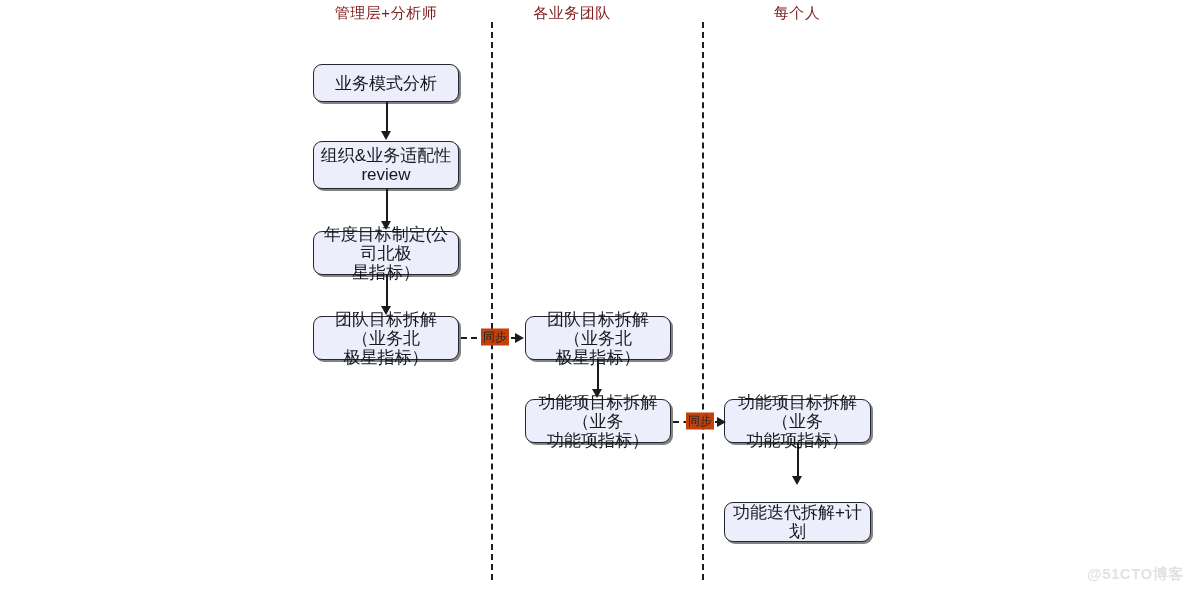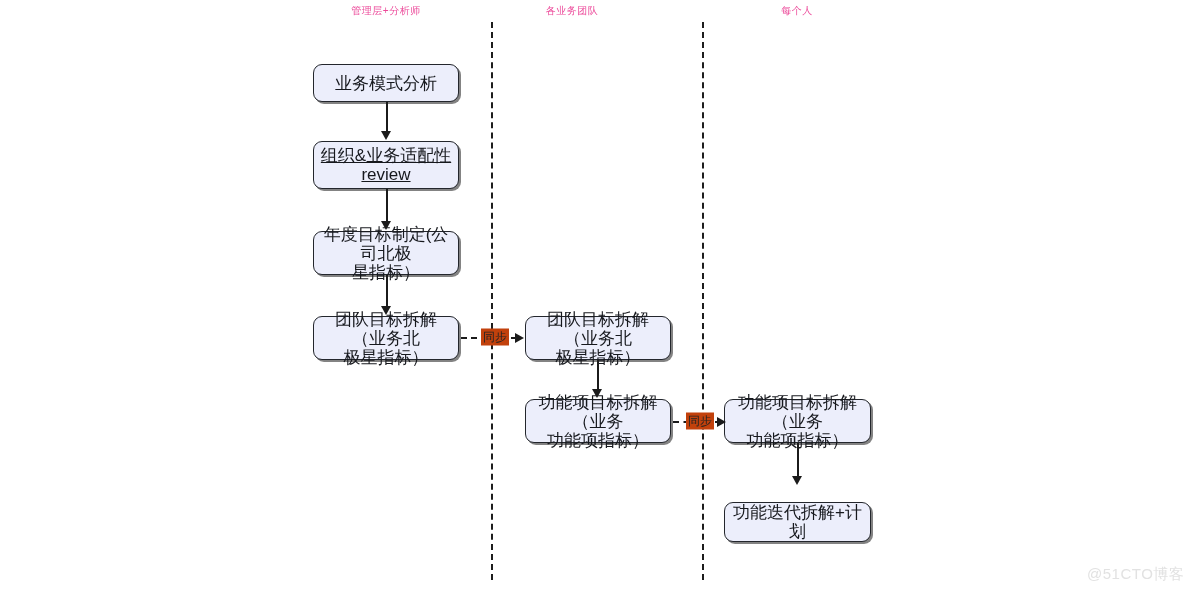--- a/index.html
+++ b/index.html
@@ -10,22 +10,22 @@
   #canvas {
     position: relative;
     width: 1184px;
     height: 592px;
     background: #ffffff;
     font-family: "Liberation Sans", "DejaVu Sans", sans-serif;
     overflow: hidden;
   }
   .lane-header {
     position: absolute;
-    font-size: 10px;
-    color: #ec4899;
+    font-size: 15px;
+    color: #7f1d1d;
     white-space: nowrap;
     transform: translateX(-50%);
     letter-spacing: 0.5px;
   }
   .divider {
     position: absolute;
     width: 0;
     border-left: 2px dashed #1d1d1d;
     top: 22px;
     height: 558px;
@@ -83,37 +83,38 @@
     padding: 0 2px;
     transform: translate(-50%, -50%);
     white-space: nowrap;
   }
   .watermark {
     position: absolute;
     font-size: 15px;
     color: #e2e2e2;
     white-space: nowrap;
     letter-spacing: 0.5px;
+    font-weight: bold;
   }
 </style>
 </head>
 <body>
 
 <div id="canvas">
 
   <div class="lane-header" style="left:386px; top:4px;">管理层+分析师</div>
   <div class="lane-header" style="left:572px; top:4px;">各业务团队</div>
   <div class="lane-header" style="left:797px; top:4px;">每个人</div>
 
   <div class="divider" style="left:491px;"></div>
   <div class="divider" style="left:702px;"></div>
 
   <div class="node" style="left:313px; top:64px; width:146px; height:38px;">业务模式分析</div>
 
-  <div class="node" style="left:313px; top:141px; width:146px; height:48px;text-decoration:underline;">组织&amp;业务适配性
+  <div class="node" style="left:313px; top:141px; width:146px; height:48px;">组织&amp;业务适配性
 review</div>
 
   <div class="node" style="left:313px; top:231px; width:146px; height:44px;">年度目标制定(公司北极
 星指标）</div>
 
   <div class="node" style="left:313px; top:316px; width:146px; height:44px;">团队目标拆解（业务北
 极星指标）</div>
 
   <div class="node" style="left:525px; top:316px; width:146px; height:44px;">团队目标拆解（业务北
 极星指标）</div>

